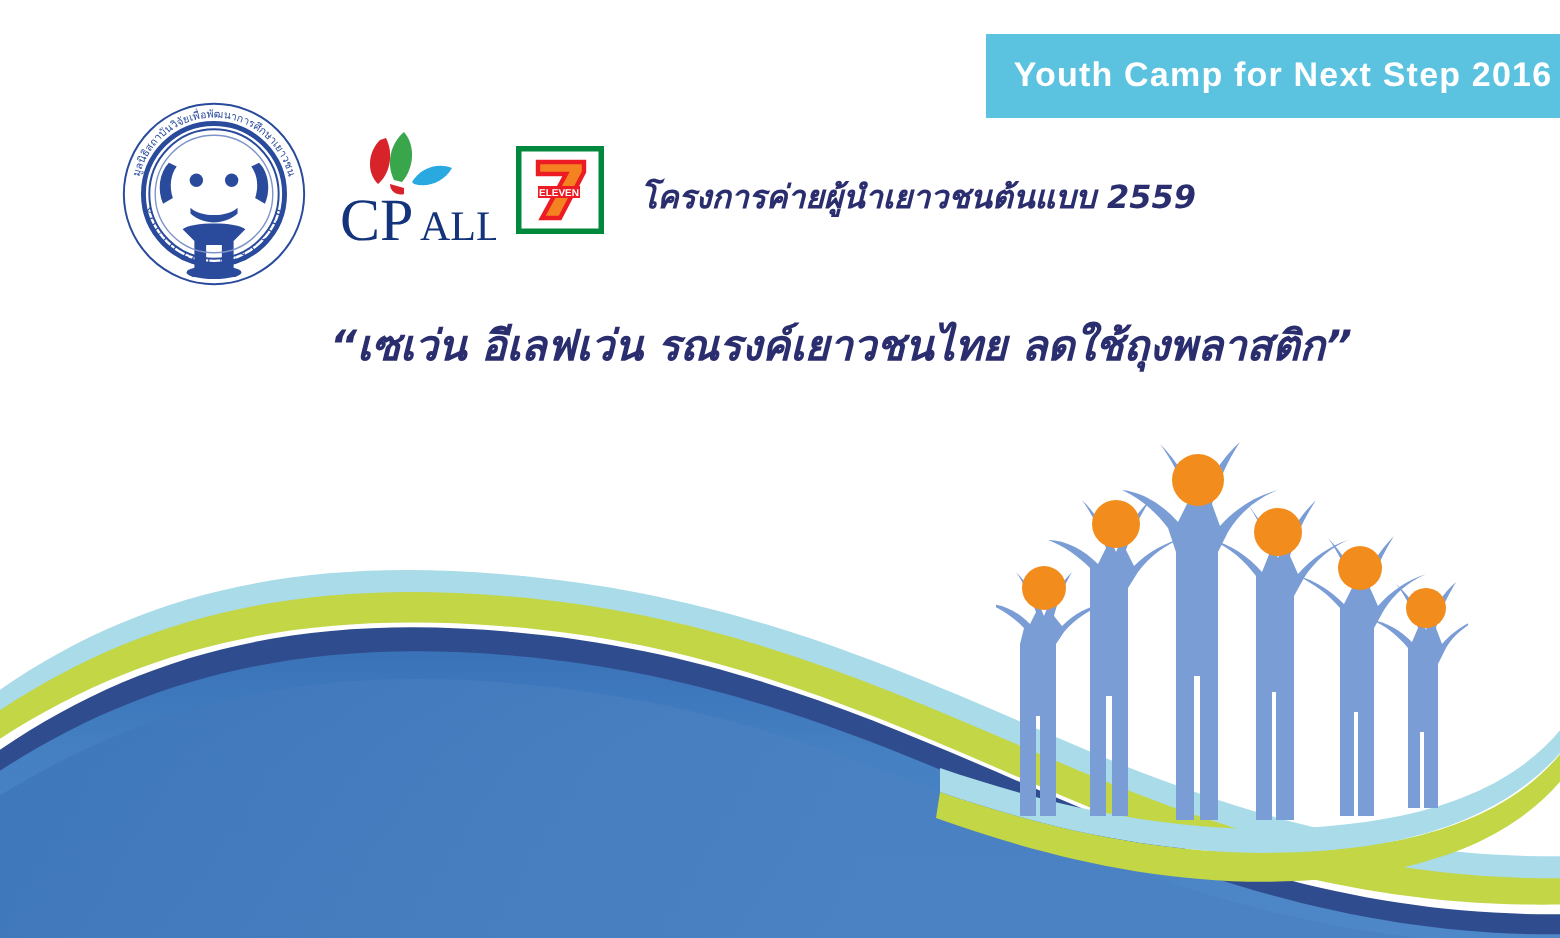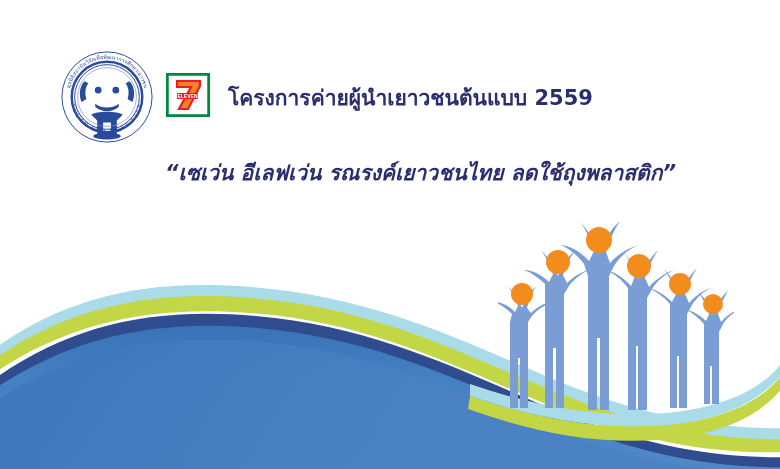--- a/index.html
+++ b/index.html
@@ -80,23 +80,24 @@
   #cpall-logo { width: 84px; height: 62px; margin-left: 8px; margin-bottom: 4px;}
   #seven-logo { width: 44px; height: 44px; margin-left: 10px; margin-bottom: 4px;}
 
   .thai-line {
     color: #2b2e6e;
     font-weight: bold;
     white-space: nowrap;
     font-family: "DejaVu Sans", "Liberation Sans", sans-serif;
   }
   #thai-line-1 {
-    font-size: 21px;
+    font-size: 16px;
     margin-left: 14px;
     margin-bottom: 3px;
+    font-style: italic;
   }
   #thai-line-2 {
     position: absolute;
     left: 107px;
     top: 108px;
     font-size: 21px;
     font-style: italic;
   }
   #text-col {
     display: flex;
@@ -237,20 +238,23 @@
         <path d="M206,106 C201,100 195,95 188,92 C195,93 202,97 208,103 L211,96
                  C208,87 205,80 200,74 C207,80 212,88 215,97
                  C218,87 223,79 230,73 C226,80 222,87 220,96 L223,104
                  C229,97 236,93 244,90 C236,94 229,99 225,106
                  L221,114 L221,186 L214,186 L214,148 L212,148 L212,186 L206,186 L206,114 Z"></path>
         <circle cx="215" cy="86" r="10" fill="#f28c1c"></circle>
       </g>
     </g>
   </svg>
 
+  <div id="title-strip">
+    <span class="strip-text">Youth Camp for Next Step 2016</span>
+  </div>
 
   <div id="header-block">
     <div id="logo-row">
 
       <div class="logo-slot">
         <svg id="seal-logo" viewBox="0 0 100 100">
           <circle cx="50" cy="50" r="46" fill="none" stroke="#2a4a9c" stroke-width="1"></circle>
           <circle cx="50" cy="50" r="36" fill="none" stroke="#2a4a9c" stroke-width="2.5"></circle>
           <circle cx="50" cy="50" r="33" fill="none" stroke="#2a4a9c" stroke-width="1"></circle>
 
@@ -271,20 +275,32 @@
             <circle cx="41" cy="43" r="3.4"></circle>
             <circle cx="59" cy="43" r="3.4"></circle>
             <path d="M38,57 C43,62 57,62 62,57 L62,60 C56,66 44,66 38,60 Z"></path>
             <path d="M34,68 C38,64 62,64 66,68 L60,74 L60,88 L54,88 L54,76 L46,76 L46,88 L40,88 L40,74 Z"></path>
             <ellipse cx="50" cy="90" rx="14" ry="3.4"></ellipse>
           </g>
           <circle cx="50" cy="50" r="30" fill="none" stroke="#7d93c9" stroke-width="0.7"></circle>
         </svg>
       </div>
 
+      <div class="logo-slot">
+        <svg id="cpall-logo" viewBox="0 0 84 62">
+          <g>
+            <path d="M26,6 C20,12 19,22 25,28 C31,23 33,13 29,5 Z" fill="#d8232a"></path>
+            <path d="M33,26 C29,18 31,8 38,2 C44,9 43,20 37,27 Z" fill="#3aa64c"></path>
+            <path d="M42,27 C46,20 55,17 62,20 C58,27 50,30 43,28 Z" fill="#29a9e0"></path>
+            <path d="M31,28 C31,32 35,34 38,33 L38,30 Z" fill="#d8232a"></path>
+          </g>
+          <text x="6" y="56" font-family="'Liberation Serif', serif" font-size="30" fill="#13337a">CP</text>
+          <text x="46" y="56" font-family="'Liberation Serif', serif" font-size="21" fill="#13337a">ALL</text>
+        </svg>
+      </div>
 
       <div class="logo-slot">
         <svg id="seven-logo" viewBox="0 0 44 44">
           <rect x="1" y="1" width="42" height="42" fill="#ffffff" stroke="#00893d" stroke-width="3.5"></rect>
           <rect x="5" y="5" width="34" height="34" fill="#ffffff"></rect>
           <path d="M11,8 L34,8 L34,13 L22,36 L13,36 L25,14 L11,14 Z" fill="#f58220" stroke="#ed1c24" stroke-width="2.2" stroke-linejoin="miter"></path>
           <rect x="11" y="20" width="21" height="6" fill="#ed1c24"></rect>
           <text x="21.5" y="25" font-family="'Liberation Sans', sans-serif" font-size="5" fill="#ffffff" text-anchor="middle" font-weight="bold">ELEVEN</text>
         </svg>
       </div>

